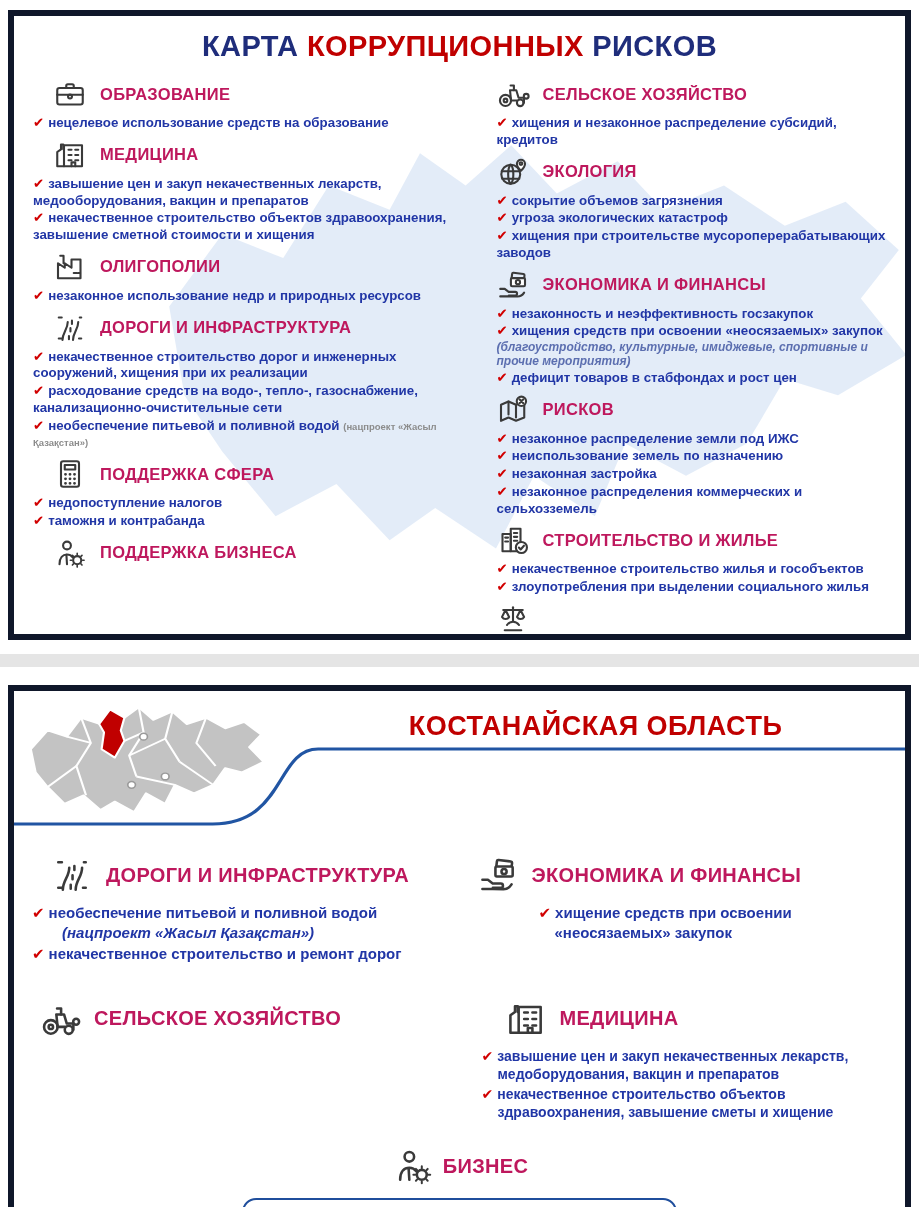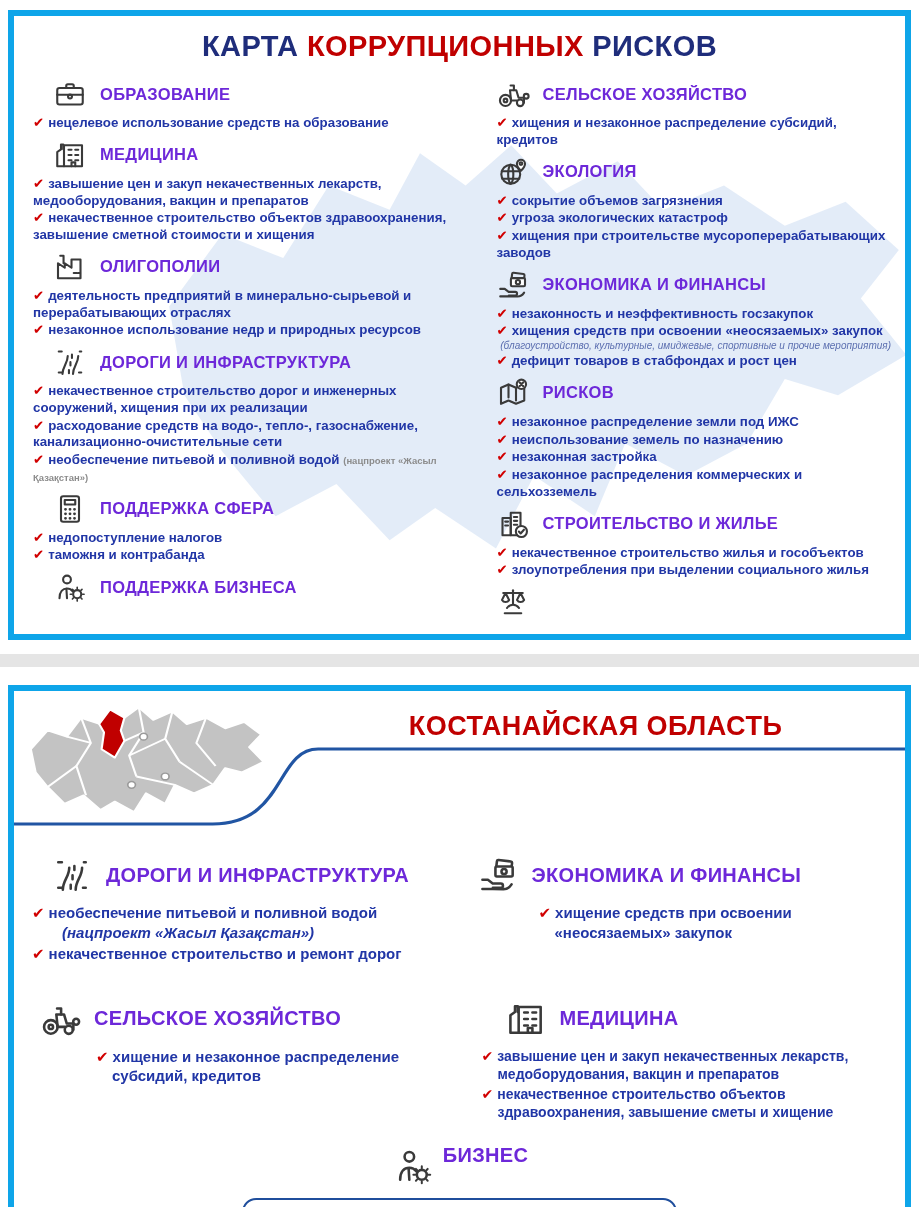--- a/index.html
+++ b/index.html
@@ -7,48 +7,48 @@
   body {
     width:919px; height:1207px;
     font-family:"Liberation Sans","DejaVu Sans",sans-serif;
     overflow:hidden;
   }
   .page { width:919px; height:1207px; position:relative; background:#fff; }
 
   
   .panel {
     margin:14px 8px;
-    border:6px solid #0ea5e9;
+    border:6px solid #0f172a;
     background:#fff;
     position:relative;
     overflow:hidden;
   }
   .top-panel { margin-top:10px; height:630px; }
   .divider { height:13px; background:#e5e5e5; margin:8px 0 18px 0; }
   .bottom-panel { height:612px; }
 
   
   .watermark { position:absolute; left:140px; top:105px; width:760px; height:500px; z-index:0; }
   .top-inner { position:relative; z-index:1; padding:8px 14px 6px 14px; }
   .main-title { text-align:center; font-size:29px; font-weight:800; letter-spacing:.4px; margin:6px 0 10px 0; }
   .main-title .navy { color:#1f2d7b; }
   .main-title .red  { color:#c00000; }
 
   .cols { display:grid; grid-template-columns:1fr 1fr; column-gap:22px; }
 
   .sec { margin-bottom:5px; }
   .sec-head { display:flex; align-items:center; gap:12px; margin:3px 0 3px 24px; }
   .icon { width:36px; height:36px; flex:0 0 auto; stroke:#3a3a3a; fill:none; stroke-width:1.4; stroke-linecap:round; stroke-linejoin:round; }
-  .sec-title { color:#6d28d9; font-size:16.5px; font-weight:800; letter-spacing:.3px; }
+  .sec-title { color:#be185d; font-size:16.5px; font-weight:800; letter-spacing:.3px; }
   .items { padding-left:5px; }
   .col-right .items { padding-left:26px; }
   .item { color:#2136a6; font-size:13.3px; font-weight:700; line-height:1.26; margin:1px 0; }
   .chk { color:#d10000; font-weight:800; margin-right:4px; }
   .note.inline-sm { font-size:9.5px; color:#8c8c8c; font-weight:600; }
-  .note.block { display:block; font-size:10px; font-style:italic; font-weight:400; color:#5c6fb0; line-height:1.2;text-align:right; }
+  .note.block { display:block; font-size:12px; font-style:italic; font-weight:700; color:#5c6fb0; line-height:1.2; }
 
   
   .bp-header { position:relative; height:150px; }
   .curve { position:absolute; left:0; top:0; width:100%; height:150px; z-index:1; }
   .kz-map { position:absolute; left:12px; top:10px; width:240px; height:130px; z-index:2; }
   .bp-title {
     position:absolute; left:280px; right:8px; top:20px;
     text-align:center; color:#c00000; font-size:27px; font-weight:800; letter-spacing:.5px; z-index:2;
   }
   .bp-grid { display:grid; grid-template-columns:1fr 1fr; column-gap:8px; row-gap:26px; padding:0 12px; margin-top:12px; }
@@ -59,21 +59,21 @@
   .bp .sec-medicine .item { font-size:14px; }
   .bp .indent-a .items { padding-left:75px; }
   .bp .indent-b .items { padding-left:70px; }
   .bp .indent-c .items { padding-left:6px; }
   .bp .indent-d .items { padding-left:18px; }
   .bp .sec-roads .sec-head { margin-left:24px; }
   .bp .sec-medicine .sec-head { margin-left:40px; }
   .note.big-italic { display:block; font-style:italic; font-weight:600; font-size:15px; color:#2136a6; text-indent:0; padding-left:14px; }
 
   .business { margin-top:16px; }
-  .business-head { display:flex; align-items:flex-start; justify-content:center; gap:8px; }
+  .business-head { display:flex; align-items:center; justify-content:center; gap:8px; }
   .business-box {
     width:435px; margin:10px auto 0 auto;
     border:2.2px solid #1f4e9c; border-radius:14px;
     padding:10px 18px;
     color:#2136a6; font-size:13.5px; font-weight:600; line-height:1.45;
   }
 </style>
 </head>
 <body>
 
@@ -203,21 +203,20 @@
           </div>
 
           <div class="sec">
             <div class="sec-head">
               <svg class="icon">
                   <use href="#i-factory"></use>
                 </svg>
               <span class="sec-title">ОЛИГОПОЛИИ</span>
             </div>
             <div class="items">
-              <div class="item"><span class="chk">✔</span><span>деятельность предприятий в минерально-сырьевой и перерабатывающих отраслях</span></div>
               <div class="item"><span class="chk">✔</span><span>незаконное использование недр и природных ресурсов</span></div>
             </div>
           </div>
 
           <div class="sec">
             <div class="sec-head">
               <svg class="icon">
                   <use href="#i-road"></use>
                 </svg>
               <span class="sec-title">ДОРОГИ И ИНФРАСТРУКТУРА</span>
@@ -397,23 +396,20 @@
         </div>
       </div>
 
       <div class="sec sec-agriculture indent-b">
         <div class="sec-head">
           <svg class="icon">
               <use href="#i-tractor"></use>
             </svg>
           <span class="sec-title">СЕЛЬСКОЕ ХОЗЯЙСТВО</span>
         </div>
-        <div class="items">
-          <div class="item"><span class="chk">✔</span><span>хищение и незаконное распределение субсидий, кредитов</span></div>
-        </div>
       </div>
 
       <div class="sec sec-medicine indent-d">
         <div class="sec-head">
           <svg class="icon">
               <use href="#i-hospital"></use>
             </svg>
           <span class="sec-title">МЕДИЦИНА</span>
         </div>
         <div class="items">

